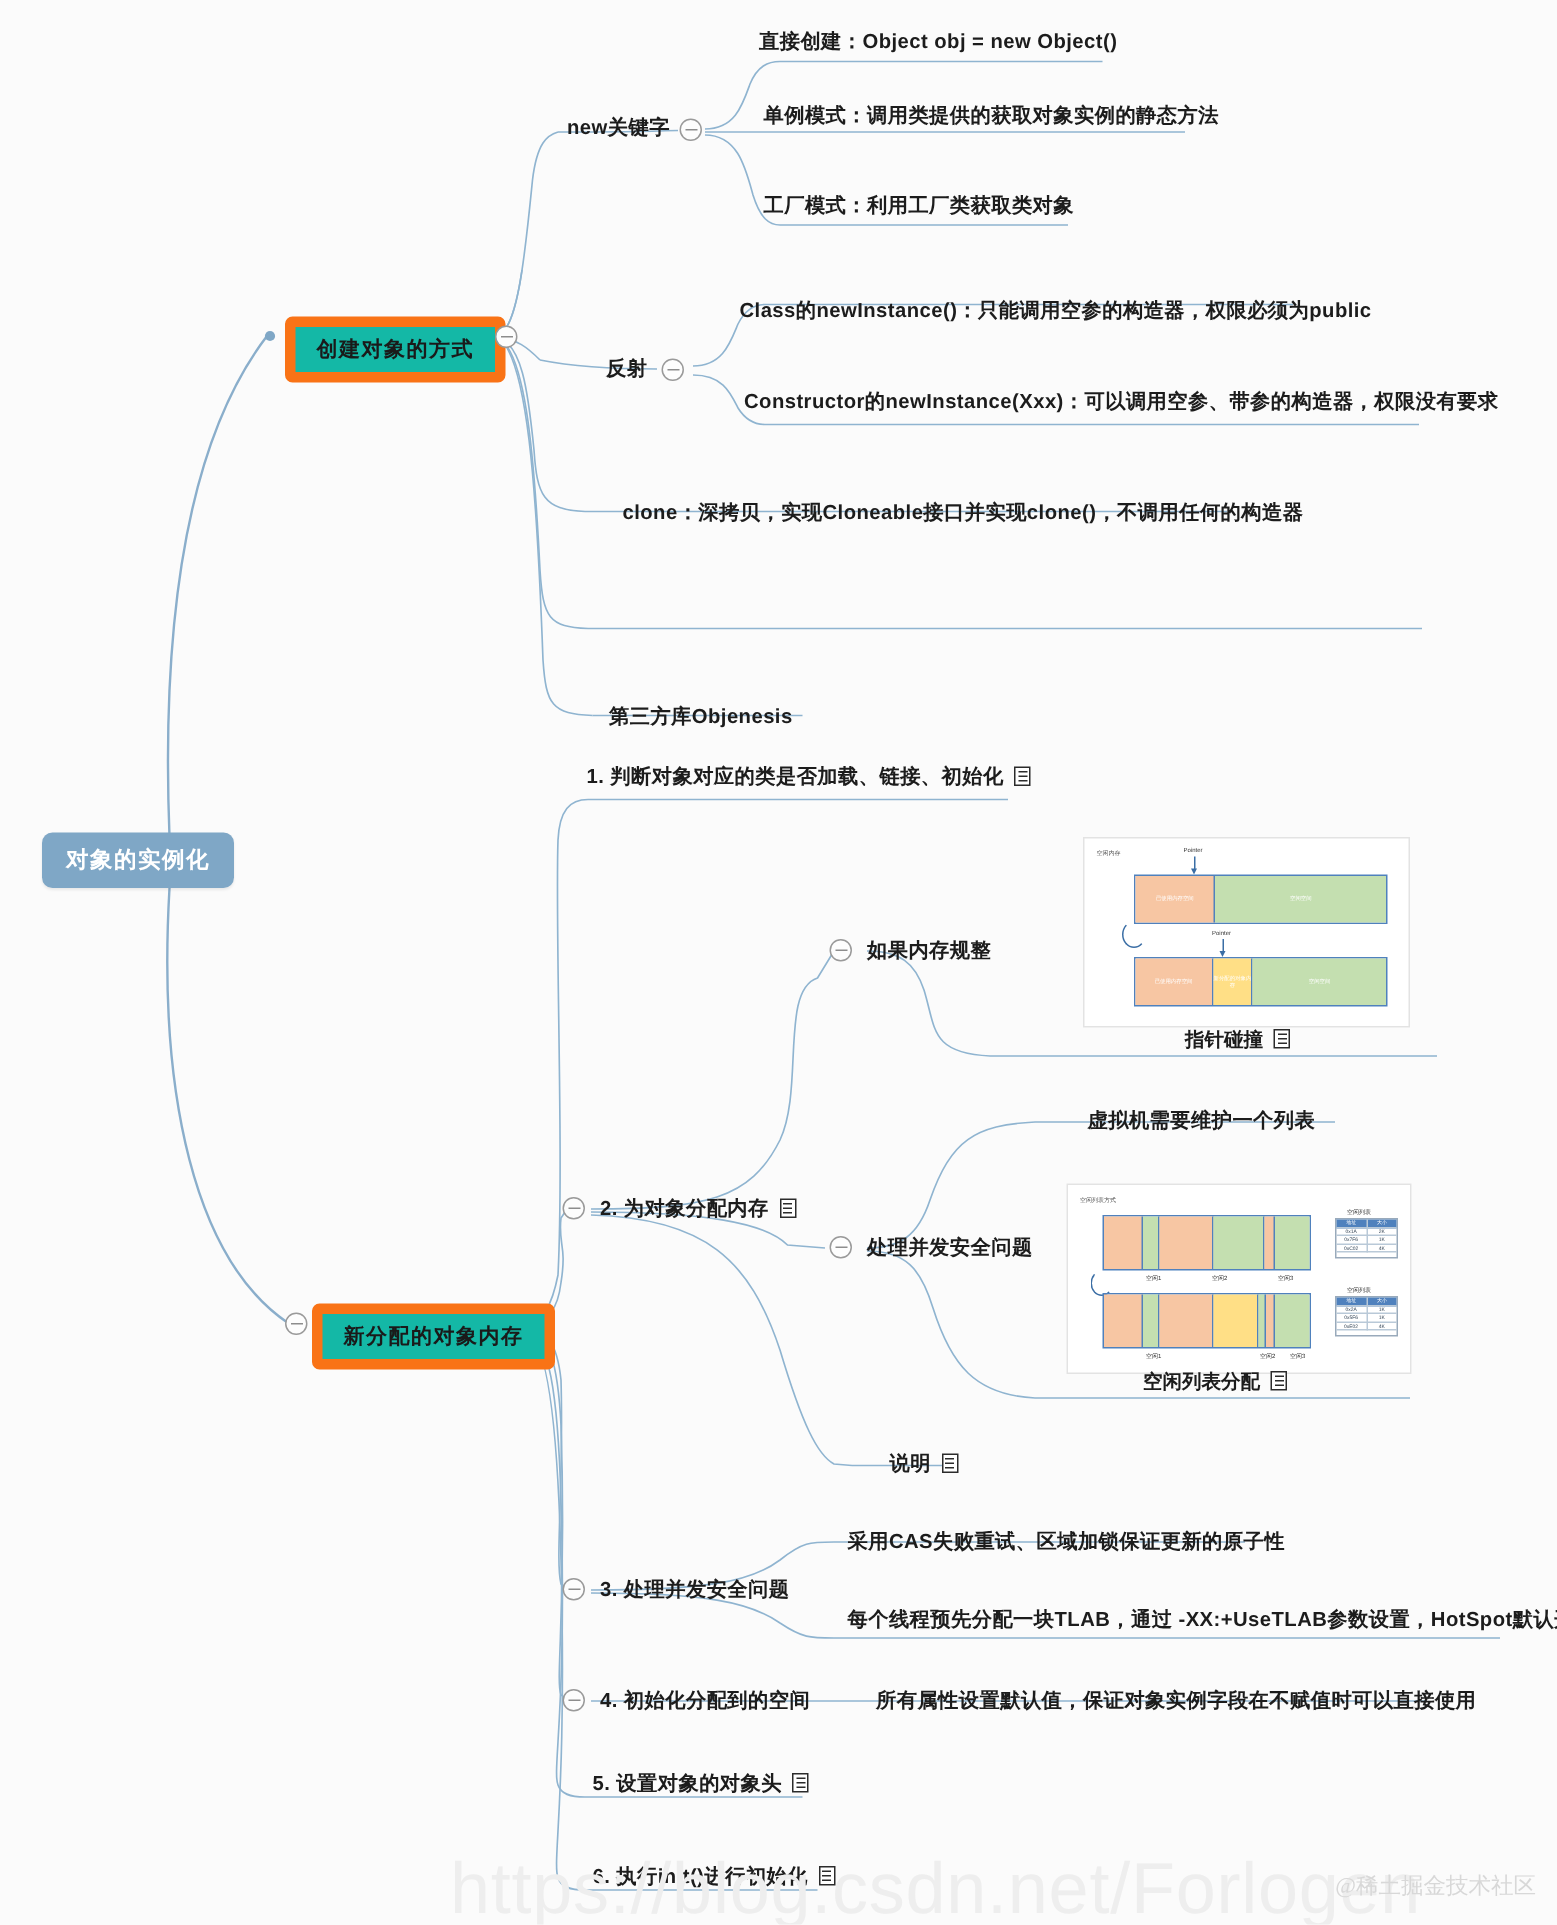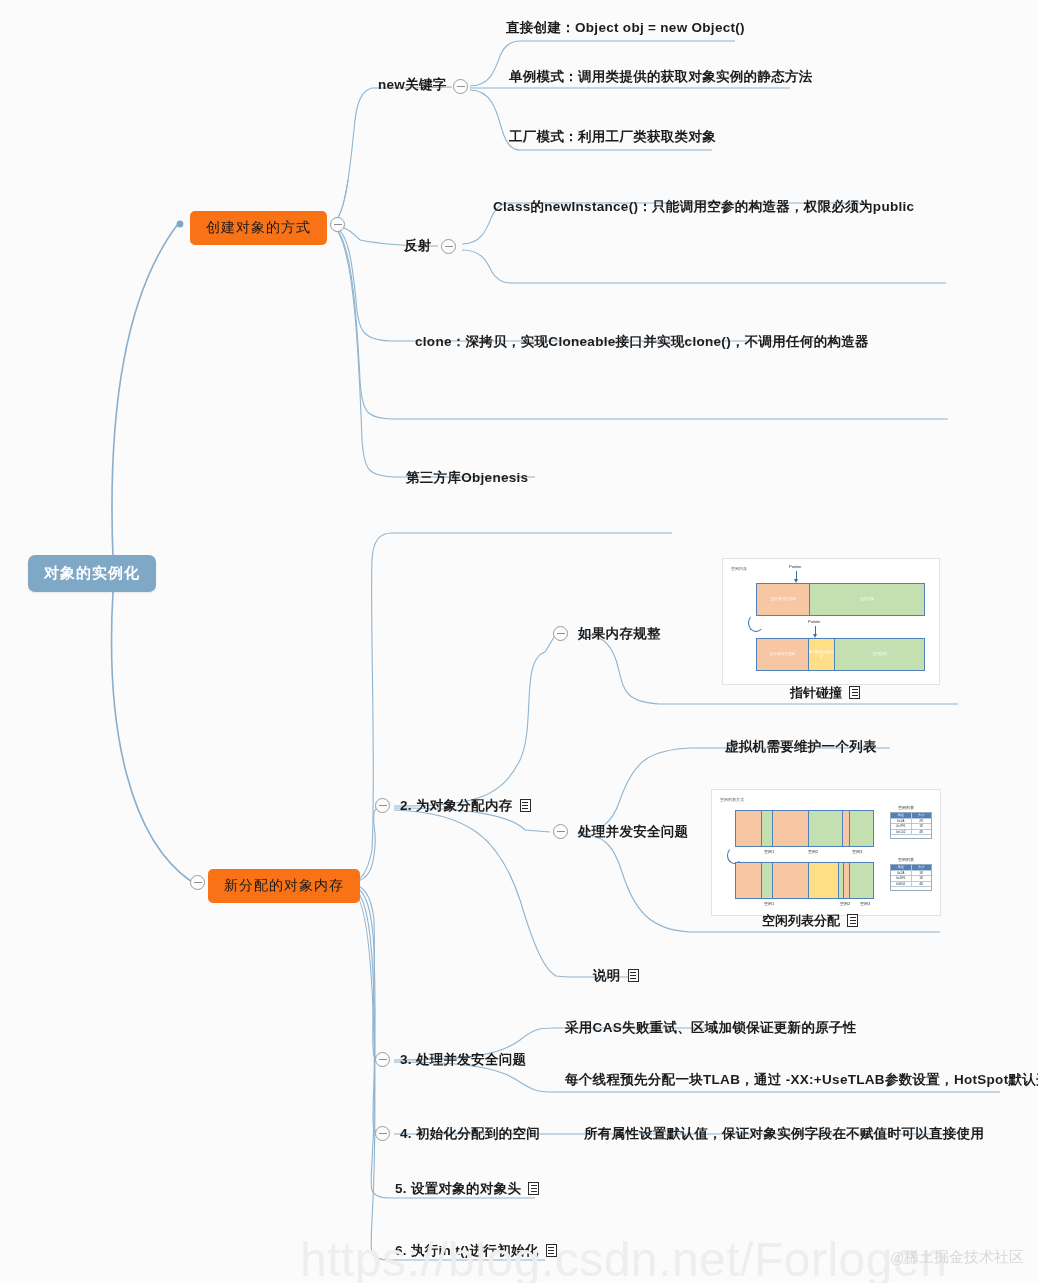--- a/index.html
+++ b/index.html
@@ -16,22 +16,22 @@
   
   .node{position:absolute;white-space:nowrap;}
 
   .root{
     background:#7fa7c6;color:#ffffff;font-weight:bold;font-size:15px;
     border-radius:7px;padding:9px 16px;letter-spacing:1px;
     box-shadow:0 1px 2px rgba(0,0,0,.08);
   }
 
   .mainbox{
-    background:#f97316;border:2px solid #f97316;border-radius:5px;
-    color:#1a1a1a;font-weight:normal;font-size:14px;padding:6px 14px;
+    background:#14b8a6;border:7px solid #f97316;border-radius:5px;
+    color:#1a1a1a;font-weight:bold;font-size:14px;padding:6px 14px;
     letter-spacing:1px;
   }
 
   .leaf{
     color:#1c1c1c;font-size:13.5px;font-weight:bold;letter-spacing:.3px;
     padding:0 2px 3px 2px;
   }
 
   
   .collapse{
@@ -160,27 +160,31 @@
   <div class="collapse" style="left:453px;top:79px;"></div>
 
   <div class="node leaf" style="left:504px;top:19px;">直接创建：Object obj = new Object()</div>
   <div class="node leaf" style="left:507px;top:68px;">单例模式：调用类提供的获取对象实例的静态方法</div>
   <div class="node leaf" style="left:507px;top:128px;">工厂模式：利用工厂类获取类对象</div>
 
   <div class="node leaf" style="left:402px;top:237px;">反射</div>
   <div class="collapse" style="left:441px;top:239px;"></div>
 
   <div class="node leaf" style="left:491px;top:198px;">Class的newInstance()：只能调用空参的构造器，权限必须为public</div>
+  <div class="node leaf" style="left:494px;top:259px;">Constructor的newInstance(Xxx)：可以调用空参、带参的构造器，权限没有要求</div>
 
   <div class="node leaf" style="left:413px;top:333px;">clone：深拷贝，实现Cloneable接口并实现clone()，不调用任何的构造器</div>
   <div class="node leaf" style="left:404px;top:469px;">第三方库Objenesis</div>
 
   <div class="node mainbox" style="left:208px;top:869px;">新分配的对象内存</div>
   <div class="collapse" style="left:190px;top:875px;"></div>
 
+  <div class="node leaf" style="left:389px;top:509px;">
+    <span>1. 判断对象对应的类是否加载、链接、初始化</span><span class="note"></span>
+  </div>
 
   <div class="collapse" style="left:375px;top:798px;"></div>
   <div class="node leaf" style="left:398px;top:797px;">
     <span>2. 为对象分配内存</span><span class="note"></span>
   </div>
 
   <div class="collapse" style="left:553px;top:626px;"></div>
   <div class="node leaf" style="left:576px;top:625px;">如果内存规整</div>
 
   <div class="imgcard" style="left:722px;top:558px;width:216px;height:125px;">

